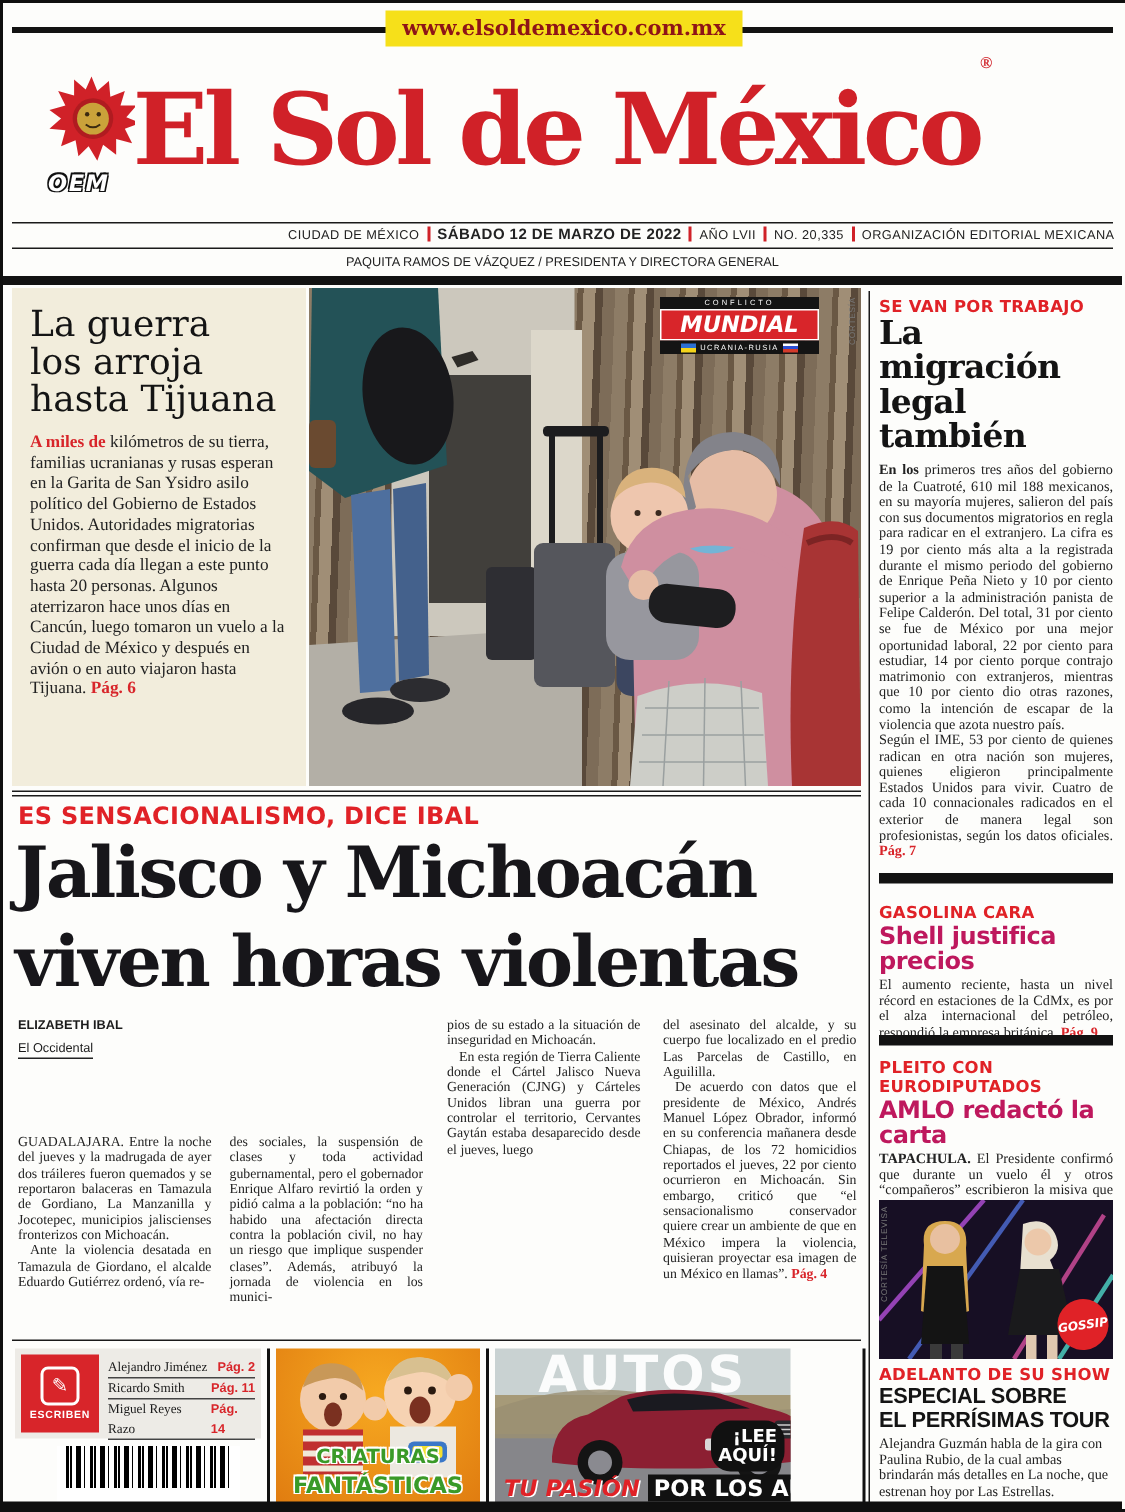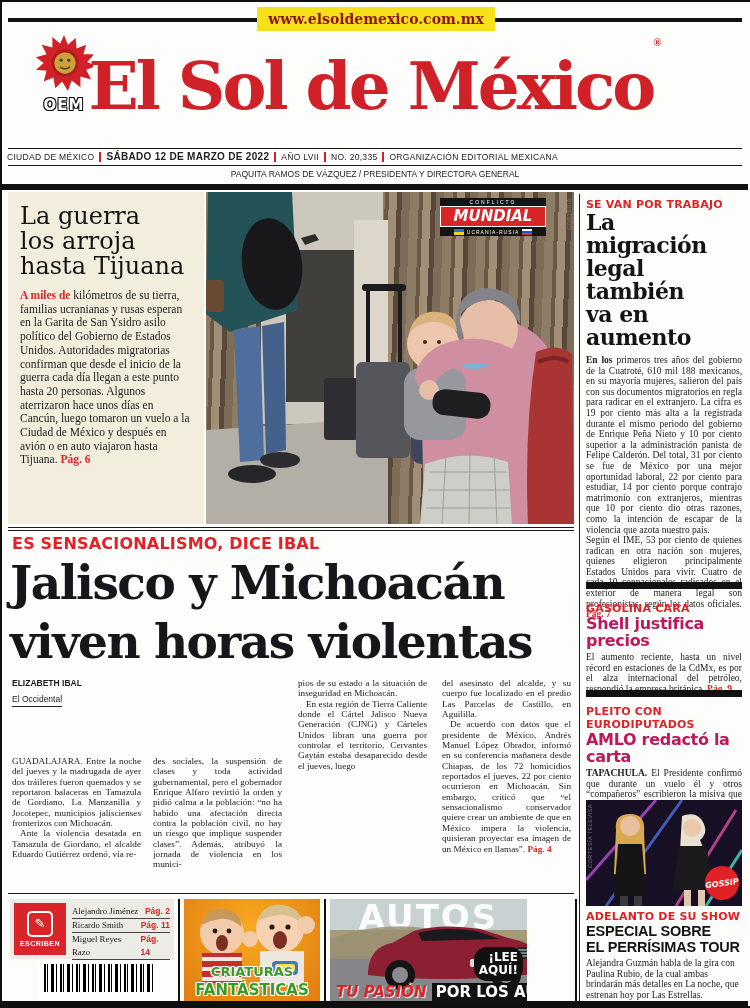--- a/index.html
+++ b/index.html
@@ -7,25 +7,25 @@
         border:2px solid #0f0f0f;overflow:hidden;font-family:"Liberation Serif",serif;color:#1b1b1b;padding-left:44px;}
   .abs{position:absolute;}
   
   .url-rule{left:6px;top:16px;width:734px;height:4px;background:#121212;}
   .url-box{left:255px;top:5px;width:238px;height:24px;background:#f6e01a;display:flex;align-items:center;justify-content:center;}
   .url-box span{font-family:"DejaVu Serif",serif;font-weight:bold;font-size:14px;color:#8e1417;}
   .masthead{left:0;top:34px;width:746px;height:110px;text-align:center;}
   .mast-title{font-family:"DejaVu Serif",serif;font-weight:bold;font-size:66px;line-height:100px;
               color:#d02128;letter-spacing:-3px;transform:scaleY(1.12);}
   .mast-reg{font-size:11px;color:#d02128;vertical-align:top;font-weight:bold;}
-  .oem-logo{left:30px;top:32px;width:64px;height:86px;text-align:center;}
+  .oem-logo{left:30px;top:48px;width:64px;height:86px;font-style:italic;}
   .oem-text{font-family:"DejaVu Sans",sans-serif;font-weight:900;font-size:15px;letter-spacing:1px;
             color:#fff;text-shadow:-1px -1px 0 #111,1px -1px 0 #111,-1px 1px 0 #111,1px 1px 0 #111;margin-top:-4px;}
   .rule-thin{background:#1a1a1a;height:1px;}
-  .dateline{left:0;top:149px;width:746px;text-align:left;font-family:"Liberation Sans",sans-serif;
+  .dateline{left:0;top:149px;width:746px;text-align:right;font-family:"Liberation Sans",sans-serif;
             font-size:8.5px;color:#222;letter-spacing:.3px;}
   .dateline b{font-size:10px;}
   .dateline .seg{padding:0 5px;border-left:2px solid #d02128;}
   .dateline .seg:first-child{border-left:none;}
   .pubrow{left:0;top:167px;width:746px;text-align:center;font-family:"Liberation Sans",sans-serif;font-size:8.5px;color:#222;}
   .price{right:8px;top:164px;font-family:"Liberation Sans",sans-serif;font-weight:bold;font-size:11px;}
   .bar-thick{background:#121212;}
   
   .beige{left:6px;top:190px;width:196px;height:332px;background:#f2eddc;padding:10px 10px 0 12px;box-sizing:border-box;}
   .beige h2{margin:2px 0 10px 0;font-family:"DejaVu Serif",serif;font-weight:normal;font-size:24px;line-height:25px;color:#141414;}
@@ -214,21 +214,20 @@
     </div>
   </div>
 
   <div class="abs sidebar-rule"></div>
 
   <div class="abs side" style="top:196px;">
     <div class="kicker">SE VAN POR TRABAJO</div>
     <div class="mig-title">
       <span>La migración</span><br>
       <span>legal también</span><br>
-      <span>va en aumento</span>
     </div>
     <div class="side-body" style="margin-top:6px;height:272px;overflow:hidden;">
       <p style="margin:0;"><b>En los</b> <span>primeros tres años del gobierno de la Cuatroté, 610 mil 188 mexicanos, en su mayoría mujeres, salieron del país con sus documentos migratorios en regla para radicar en el extranjero. La cifra es 19 por ciento más alta a la registrada durante el mismo periodo del gobierno de Enrique Peña Nieto y 10 por ciento superior a la administración panista de Felipe Calderón. Del total, 31 por ciento se fue de México por una mejor oportunidad laboral, 22 por ciento para estudiar, 14 por ciento porque contrajo matrimonio con extranjeros, mientras que 10 por ciento dio otras razones, como la intención de escapar de la violencia que azota nuestro país.</span></p>
       <p style="margin:0;"><span>Según el IME, 53 por ciento de quienes radican en otra nación son mujeres, quienes eligieron principalmente Estados Unidos para vivir. Cuatro de cada 10 connacionales radicados en el exterior de manera legal son profesionistas, según los datos oficiales.</span> <span class="pg-red">Pág. 7</span></p>
     </div>
   </div>
   <div class="abs bar-thick" style="left:584px;top:580px;width:156px;height:7px;"></div>
 
   <div class="abs side" style="top:600px;">
     <div class="kicker">GASOLINA CARA</div>

